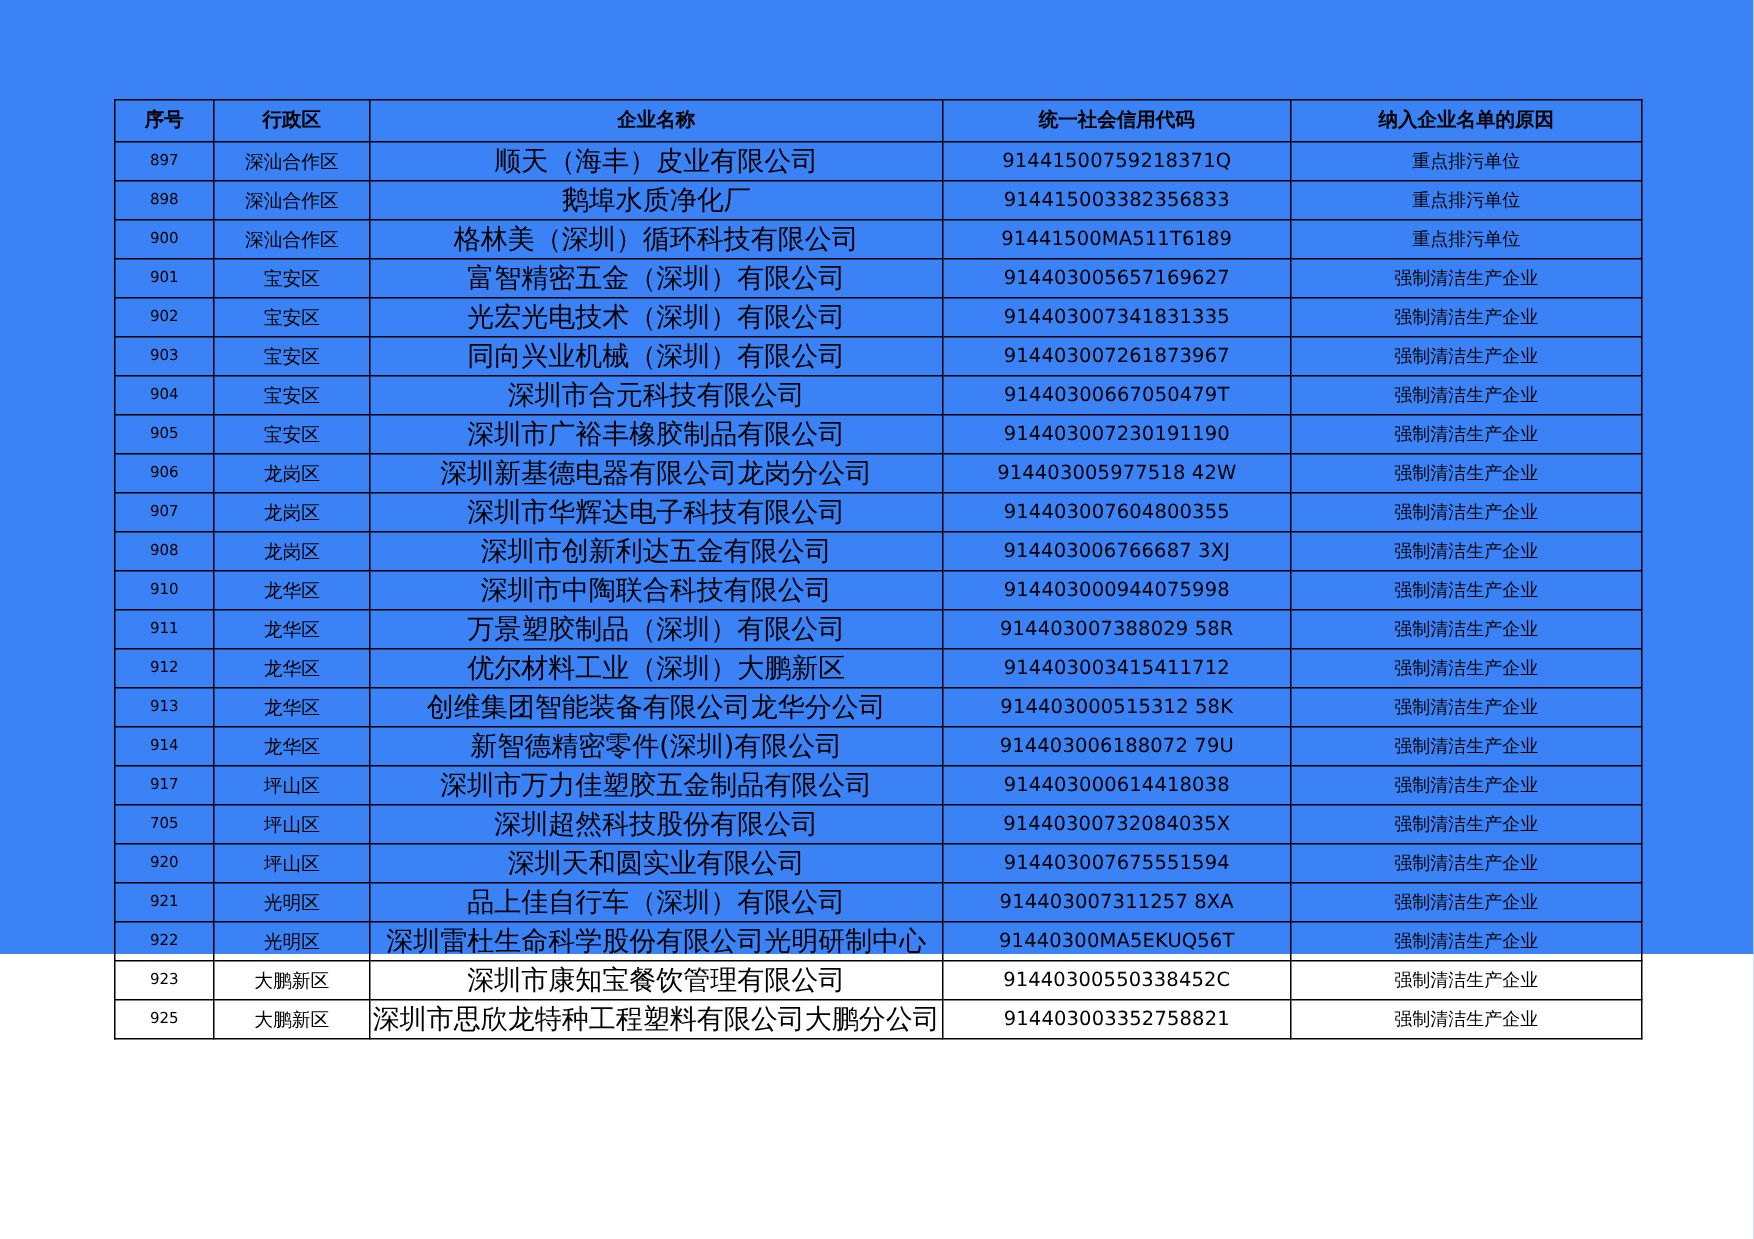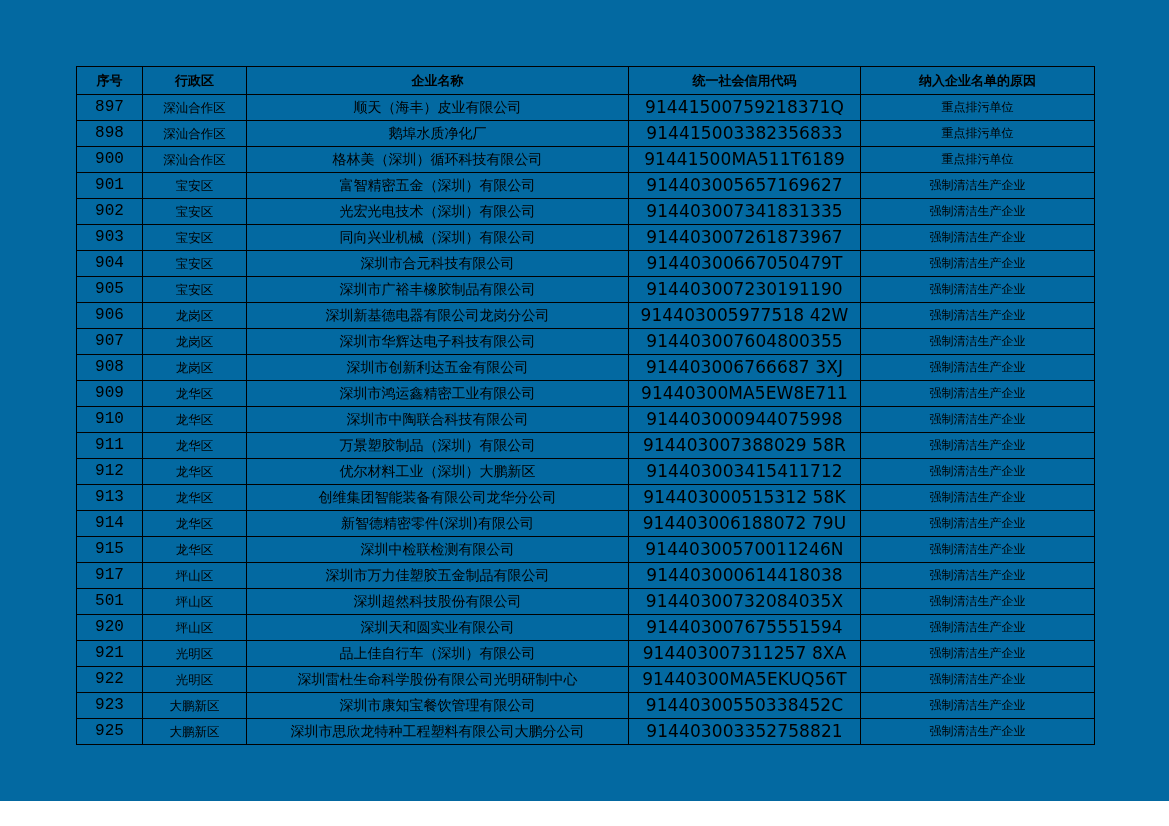--- a/index.html
+++ b/index.html
@@ -9,22 +9,22 @@
   }
   body {
     width: 1169px;
     height: 826px;
     font-family: "DejaVu Sans", "Liberation Sans", sans-serif;
     color: #000000;
   }
   .page {
     position: relative;
     width: 1169px;
-    height: 801px;
-    background: #0369a1;
+    height: 636px;
+    background: #3b82f6;
     box-sizing: border-box;
   }
   .table-wrap {
     position: absolute;
     left: 76px;
     top: 66px;
     width: 1018px;
   }
   table.data {
     border-collapse: collapse;
@@ -48,24 +48,24 @@
     height: 27px;
     line-height: 27px;
     font-size: 13px;
   }
   col.c-idx { width: 66px; }
   col.c-dist { width: 104px; }
   col.c-name { width: 382px; }
   col.c-code { width: 232px; }
   col.c-reason { width: 234px; }
 
-  td.idx { font-size: 16px; font-family: Liberation Mono, monospace; }
+  td.idx { font-size: 10px; }
   td.dist { font-size: 12.5px; }
-  td.name { font-size: 14px; }
-  td.code { font-size: 17px; letter-spacing: 0.1px; margin-left: 36px; }
+  td.name { font-size: 18px; }
+  td.code { font-size: 13px; letter-spacing: 0.1px; margin-left: 36px; }
   td.reason { font-size: 12px; }
 </style>
 </head>
 <body>
 
 <div class="page">
   <div class="table-wrap">
     <table class="data">
       <colgroup>
         <col class="c-idx">
@@ -155,27 +155,20 @@
           <td class="reason">强制清洁生产企业</td>
         </tr>
         <tr>
           <td class="idx">908</td>
           <td class="dist">龙岗区</td>
           <td class="name">深圳市创新利达五金有限公司</td>
           <td class="code">914403006766687 3XJ</td>
           <td class="reason">强制清洁生产企业</td>
         </tr>
         <tr>
-          <td class="idx">909</td>
-          <td class="dist">龙华区</td>
-          <td class="name">深圳市鸿运鑫精密工业有限公司</td>
-          <td class="code">91440300MA5EW8E711</td>
-          <td class="reason">强制清洁生产企业</td>
-        </tr>
-        <tr>
           <td class="idx">910</td>
           <td class="dist">龙华区</td>
           <td class="name">深圳市中陶联合科技有限公司</td>
           <td class="code">914403000944075998</td>
           <td class="reason">强制清洁生产企业</td>
         </tr>
         <tr>
           <td class="idx">911</td>
           <td class="dist">龙华区</td>
           <td class="name">万景塑胶制品（深圳）有限公司</td>
@@ -194,38 +187,31 @@
           <td class="dist">龙华区</td>
           <td class="name">创维集团智能装备有限公司龙华分公司</td>
           <td class="code">914403000515312 58K</td>
           <td class="reason">强制清洁生产企业</td>
         </tr>
         <tr>
           <td class="idx">914</td>
           <td class="dist">龙华区</td>
           <td class="name">新智德精密零件(深圳)有限公司</td>
           <td class="code">914403006188072 79U</td>
-          <td class="reason">强制清洁生产企业</td>
-        </tr>
-        <tr>
-          <td class="idx">915</td>
-          <td class="dist">龙华区</td>
-          <td class="name">深圳中检联检测有限公司</td>
-          <td class="code">91440300570011246N</td>
           <td class="reason">强制清洁生产企业</td>
         </tr>
         <tr>
           <td class="idx">917</td>
           <td class="dist">坪山区</td>
           <td class="name">深圳市万力佳塑胶五金制品有限公司</td>
           <td class="code">914403000614418038</td>
           <td class="reason">强制清洁生产企业</td>
         </tr>
         <tr>
-          <td class="idx">501</td>
+          <td class="idx">705</td>
           <td class="dist">坪山区</td>
           <td class="name">深圳超然科技股份有限公司</td>
           <td class="code">91440300732084035X</td>
           <td class="reason">强制清洁生产企业</td>
         </tr>
         <tr>
           <td class="idx">920</td>
           <td class="dist">坪山区</td>
           <td class="name">深圳天和圆实业有限公司</td>
           <td class="code">914403007675551594</td>

